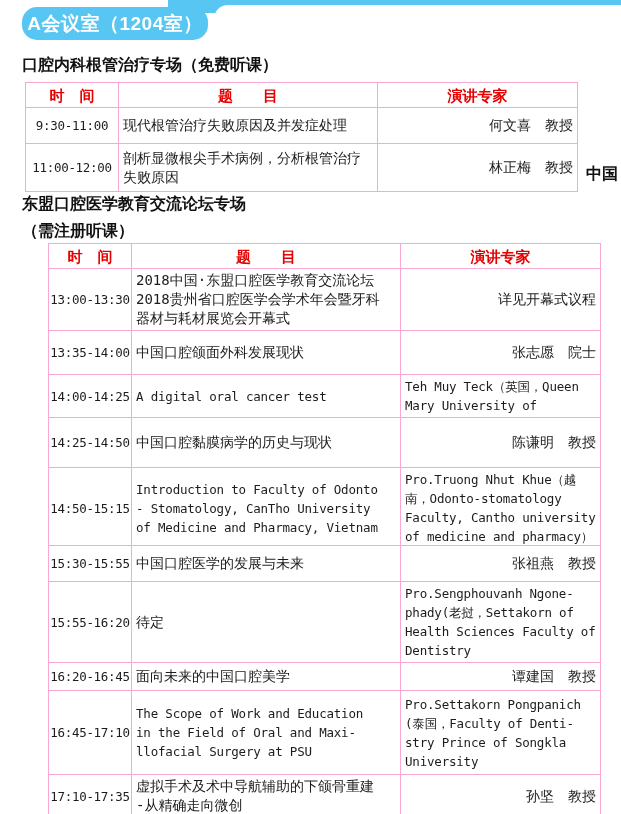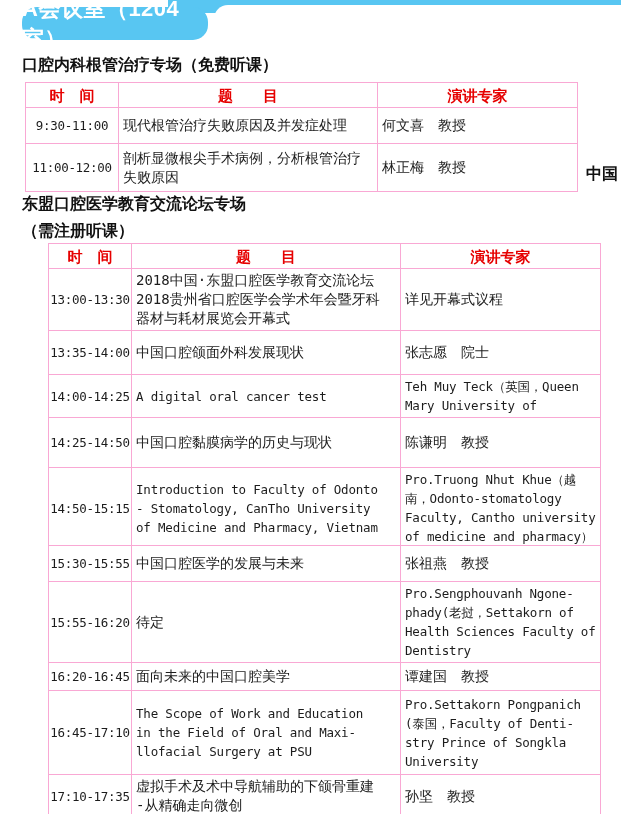--- a/index.html
+++ b/index.html
@@ -4,35 +4,35 @@
 <style>
   html,body{margin:0;padding:0;background:#ffffff;}
   body{width:621px;height:814px;position:relative;overflow:hidden;
        font-family:"Liberation Sans","DejaVu Sans",sans-serif;color:#1c1c1c;}
 
   
   .topstrip{position:absolute;top:0;left:168px;right:0;height:13px;background:#58c6f2;}
   .notch{position:absolute;top:5px;left:214px;right:0;height:40px;background:#ffffff;
          border-top-left-radius:14px;}
   .badge{position:absolute;left:22px;top:7px;width:186px;height:33px;background:#58c6f2;
-         border-radius:15px;color:#ffffff;font-weight:bold;font-size:22px;
+         border-radius:15px;color:#ffffff;font-weight:bold;font-size:19px;
          display:flex;align-items:center;justify-content:center;letter-spacing:.5px;}
 
   .h1{position:absolute;left:22px;font-size:16px;font-weight:bold;color:#111;}
   .wm{position:absolute;left:586px;top:164px;font-size:16px;font-weight:bold;color:#111;white-space:nowrap;}
 
   table{border-collapse:collapse;table-layout:fixed;position:absolute;background:#fff;}
   td{border:1px solid #f9a8d4;vertical-align:middle;overflow:hidden;
      font-family:"DejaVu Sans Mono","Liberation Mono",monospace;
      font-size:14px;line-height:19px;white-space:pre-line;}
   td.hd{color:#e60000;font-weight:bold;text-align:center;font-size:15px;
         font-family:"Liberation Sans","DejaVu Sans",sans-serif;white-space:nowrap;}
   td.tm{text-align:center;font-size:12.5px;letter-spacing:-0.3px;white-space:nowrap;padding:0 1px;}
   td.tp{text-align:left;padding:2px 4px;}
-  td.sp{text-align:left;padding:2px 4px;}
+  td.sp{text-align:right;padding:2px 4px;}
   td.sl{text-align:left;}
   td.en{font-size:12.5px;letter-spacing:-0.2px;}
   td.brk{text-align:center;}
 
   #t1{left:25px;top:82px;width:552px;}
   #t2a{left:48px;top:243px;width:552px;}
   #t2b{left:48px;top:545px;width:552px;}
 </style>
 </head>
 <body>

